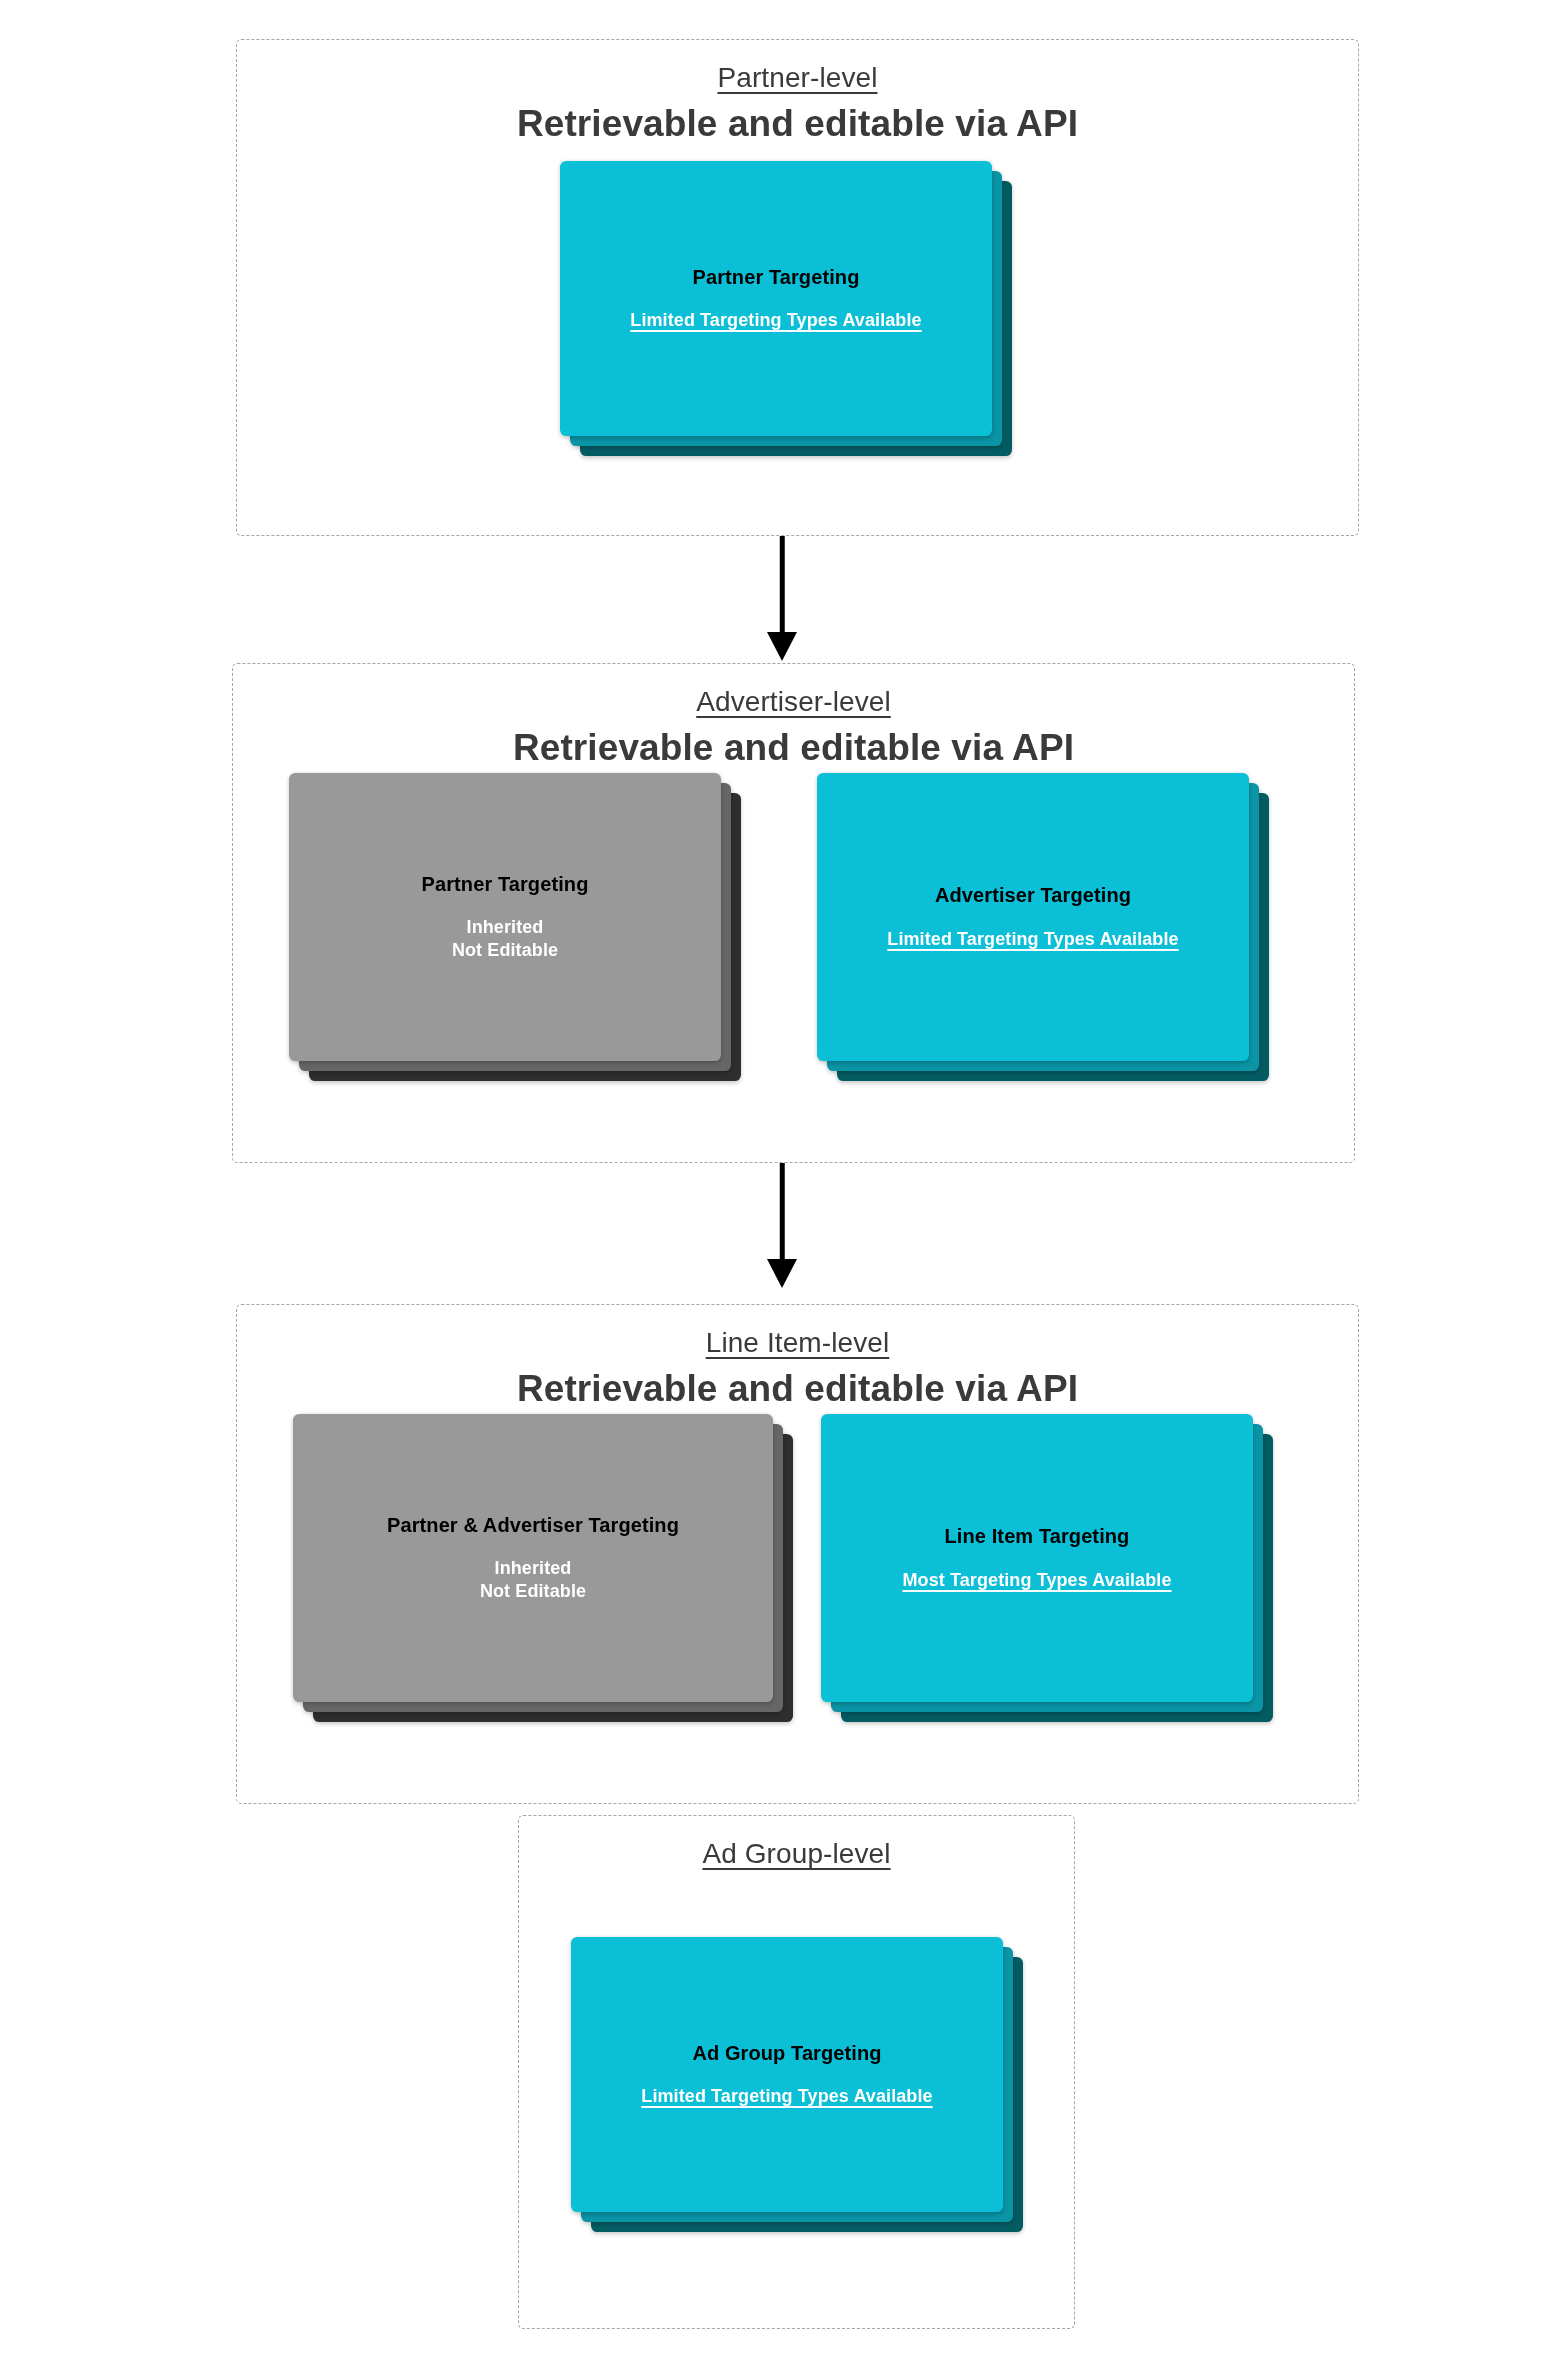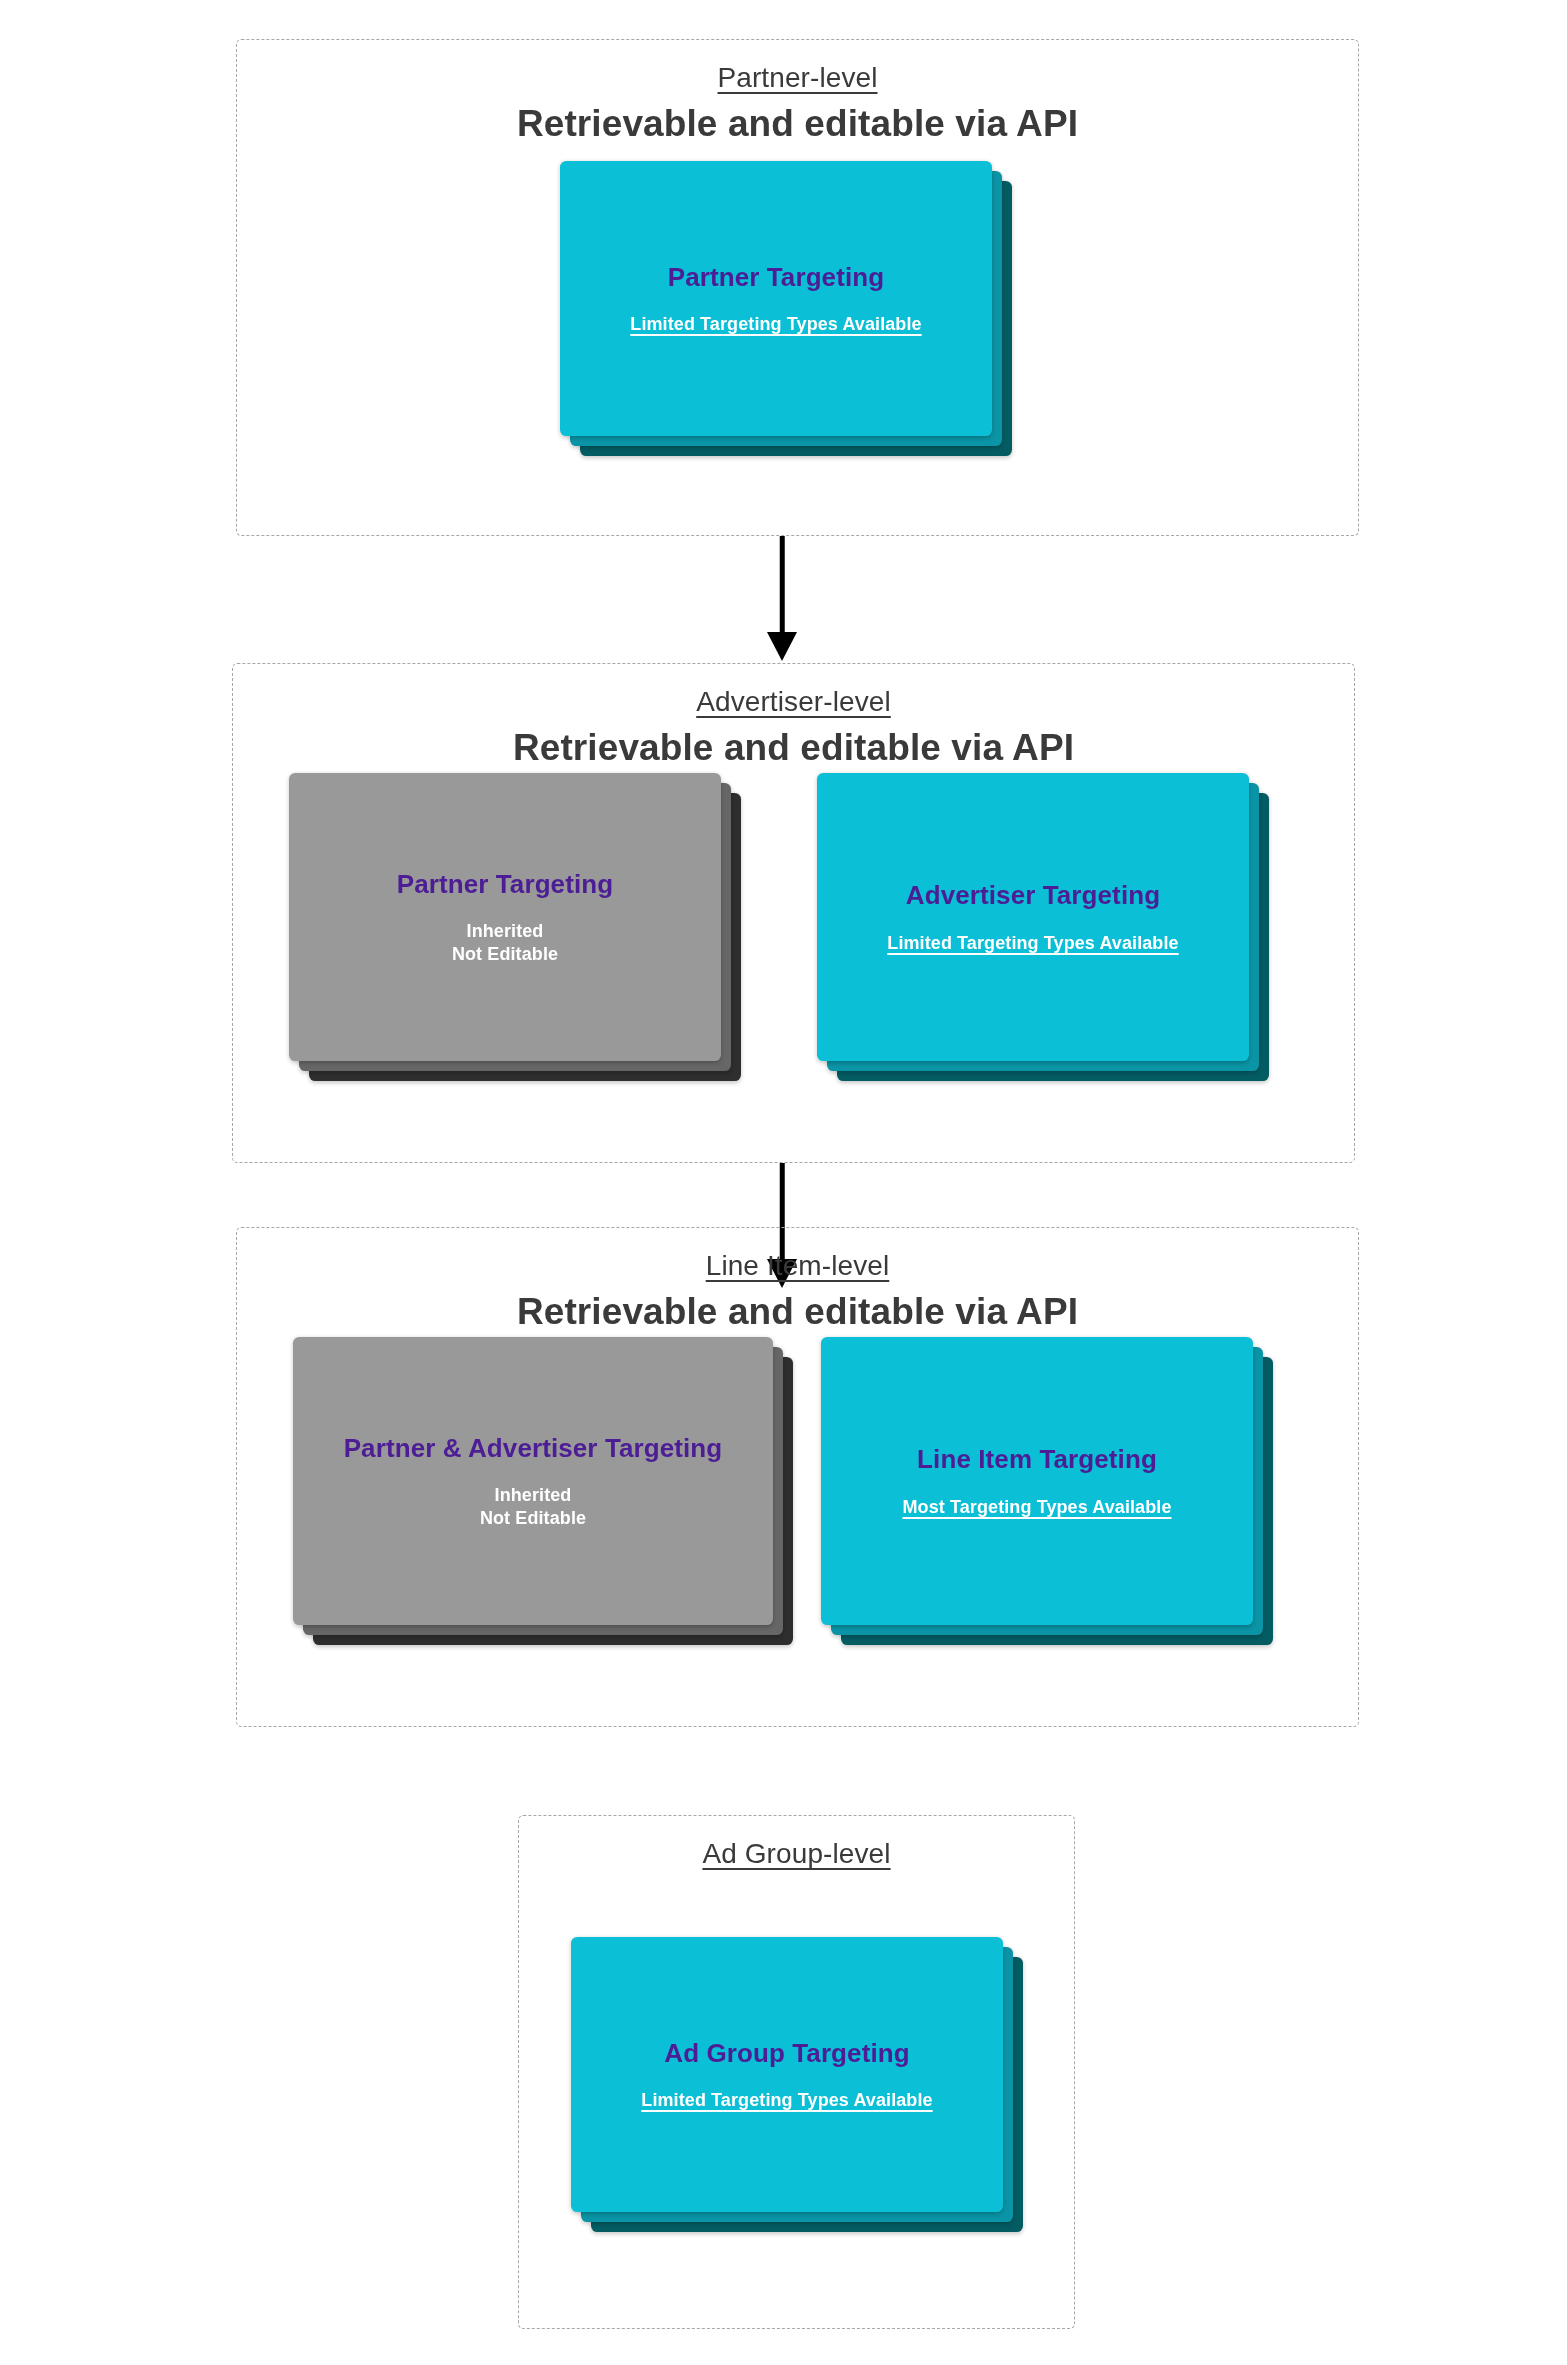--- a/index.html
+++ b/index.html
@@ -94,23 +94,23 @@
   
   .stack.cyan .layer.front { background: #0abfd6; }
   .stack.cyan .layer.mid   { background: #0a94a5; }
   .stack.cyan .layer.back  { background: #045c63; }
   
   .stack.gray .layer.front { background: #999999; }
   .stack.gray .layer.mid   { background: #666666; }
   .stack.gray .layer.back  { background: #2e2e2e; }
 
   .card-title {
-    font-size: 26px;
+    font-size: 20px;
     font-weight: 700;
-    color: #4c1d95;
+    color: #000000;
     text-align: center;
     line-height: 1.25;
     padding: 0 16px;
     letter-spacing: 0.1px;
   }
   .card-sub {
     margin-top: 19.6px;
     font-size: 18px;
     font-weight: 700;
     color: #ffffff;
@@ -202,21 +202,21 @@
         <div class="card-sub u">Limited Targeting Types Available</div>
       </div>
     </div>
   </div>
 
   <div class="arrow" style="left:764px; top:1163px; height:125px;">
     <div class="shaft" style="height:100px;"></div>
     <div class="head"></div>
   </div>
 
-  <div class="level-box" style="left:236px; top:1227px; width:1123px; height:500px;text-decoration:underline;">
+  <div class="level-box" style="left:236px; top:1304px; width:1123px; height:500px;text-decoration:underline;">
 
     <div class="level-head" style="top:21.4px;">
       <span class="level-name">Line Item-level</span>
       <span class="level-sub">Retrievable and editable via API</span>
     </div>
 
     <div class="stack gray" style="left:56px; top:109px; width:480px; height:288px;">
       <div class="layer back"></div>
       <div class="layer mid"></div>
       <div class="layer front">

